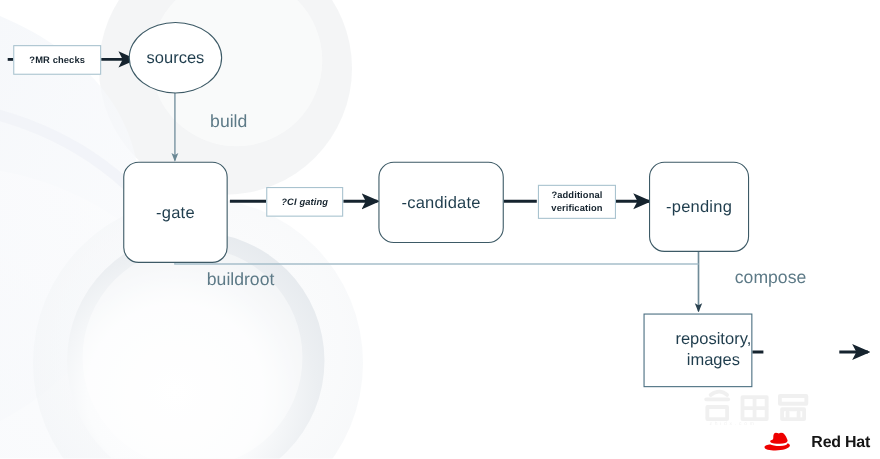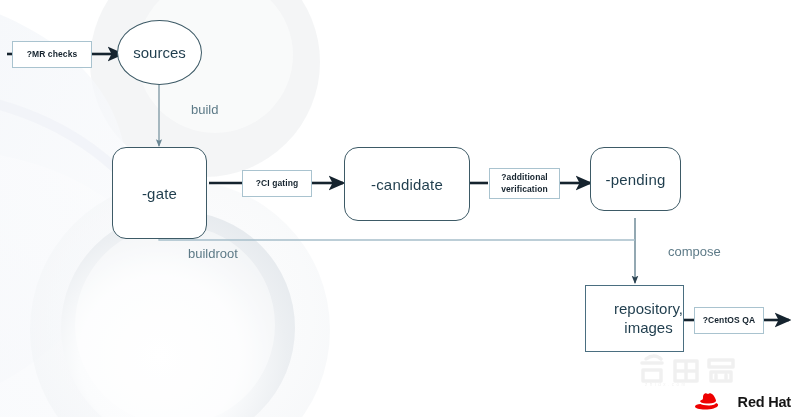--- a/index.html
+++ b/index.html
@@ -67,21 +67,21 @@
     font-size: 8.5px;
     font-weight: bold;
     line-height: 1.3;
     letter-spacing: 0.1px;
   }
 
   
   .edge-label {
     position: absolute;
     color: #5d7a87;
-    font-size: 13px;
+    font-size: 16px;
     white-space: nowrap;
     padding-left: 25px;
   }
 
   
   #redhat {
     position: absolute;
     right: 9px;
     bottom: 7px;
     display: flex;
@@ -187,43 +187,40 @@
     </div>
 
     <div class="node ellipse-node" style="left:117px; top:20px; width:85px; height:65px;text-align:center;">
       <span>sources</span>
     </div>
 
     <div class="node stage-node" style="left:112px; top:147px; width:95px; height:92px;">
       <span>-gate</span>
     </div>
 
-    <div class="node tag-node" style="left:242px; top:170px; width:70px; height:27px;">
+    <div class="node tag-node" style="left:242px; top:170px; width:70px; height:27px;font-style:italic;">
       <span>?CI gating</span>
     </div>
 
-    <div class="node stage-node" style="left:344px; top:147px; width:126px; height:74px;">
+    <div class="node stage-node" style="left:344px; top:147px; width:114px; height:74px;">
       <span>-candidate</span>
     </div>
 
     <div class="node tag-node" style="left:489px; top:168px; width:71px; height:31px;align-items:center;">
       <span class="ml">?additional<br>verification</span>
     </div>
 
-    <div class="node stage-node" style="left:590px; top:147px; width:91px; height:64px;">
+    <div class="node stage-node" style="left:590px; top:147px; width:91px; height:82px;">
       <span>-pending</span>
     </div>
 
     <div class="node square-node" style="left:585px; top:285px; width:99px; height:67px;padding-left:28px;">
       <span class="ml">repository,<br>images</span>
     </div>
 
-    <div class="node tag-node" style="left:694px; top:307px; width:70px; height:27px;">
-      <span>?CentOS QA</span>
-    </div>
 
     <div class="edge-label" style="left:166px; top:102px;">build</div>
 
     <div class="edge-label" style="left:163px; top:246px;text-align:right;">buildroot</div>
 
     <div class="edge-label" style="left:643px; top:244px;">compose</div>
   </div>
 
   <div id="brand-layer">
 

